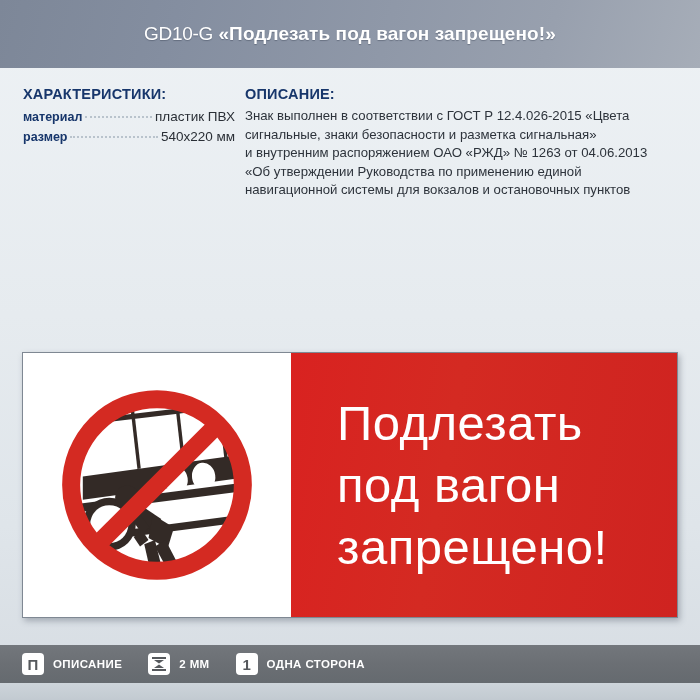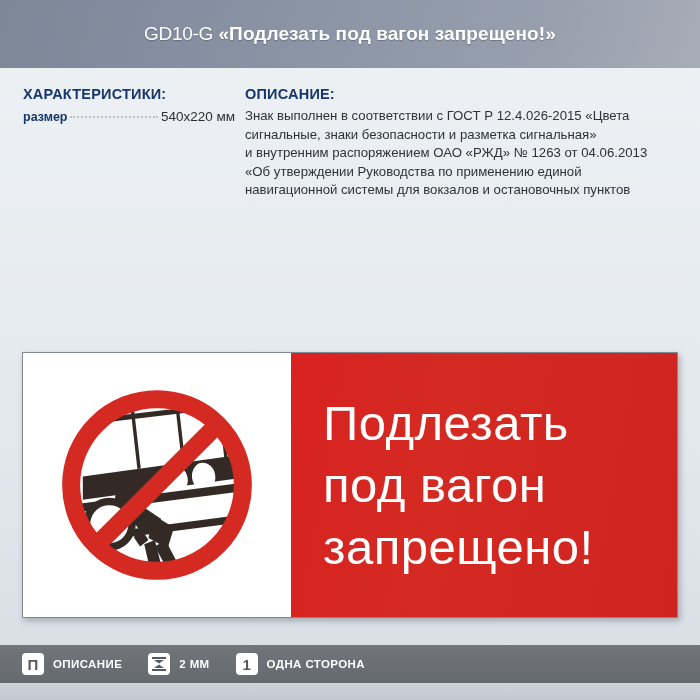--- a/index.html
+++ b/index.html
@@ -135,21 +135,21 @@
     display: flex;
     align-items: center;
     justify-content: center;
   }
   .sign-right {
     flex: 1 1 auto;
     background: linear-gradient(100deg, #d92220 0%, #d42a22 40%, #cf2320 100%);
     display: flex;
     flex-direction: column;
     justify-content: center;
-    padding-left: 32px;
+    padding-left: 46px;
     box-sizing: border-box;
   }
   .sign-text-line {
     color: #ffffff;
     font-size: 49px;
     line-height: 62px;
     font-weight: normal;
     letter-spacing: 0.5px;
     white-space: nowrap;
   }
@@ -221,20 +221,25 @@
       <span class="header-code">GD10-G</span>
       <span class="header-name">«Подлезать под вагон запрещено!»</span>
     </div>
   </div>
 
   <div class="info">
 
     <div class="specs">
       <div class="section-heading">ХАРАКТЕРИСТИКИ:</div>
 
+      <div class="spec-row">
+        <span class="spec-label">материал</span>
+        <span class="spec-dots"></span>
+        <span class="spec-value">пластик ПВХ</span>
+      </div>
 
 
       <div class="spec-row">
         <span class="spec-label">размер</span>
         <span class="spec-dots"></span>
         <span class="spec-value">540х220 мм</span>
       </div>
     </div>
 
     <div class="description">

